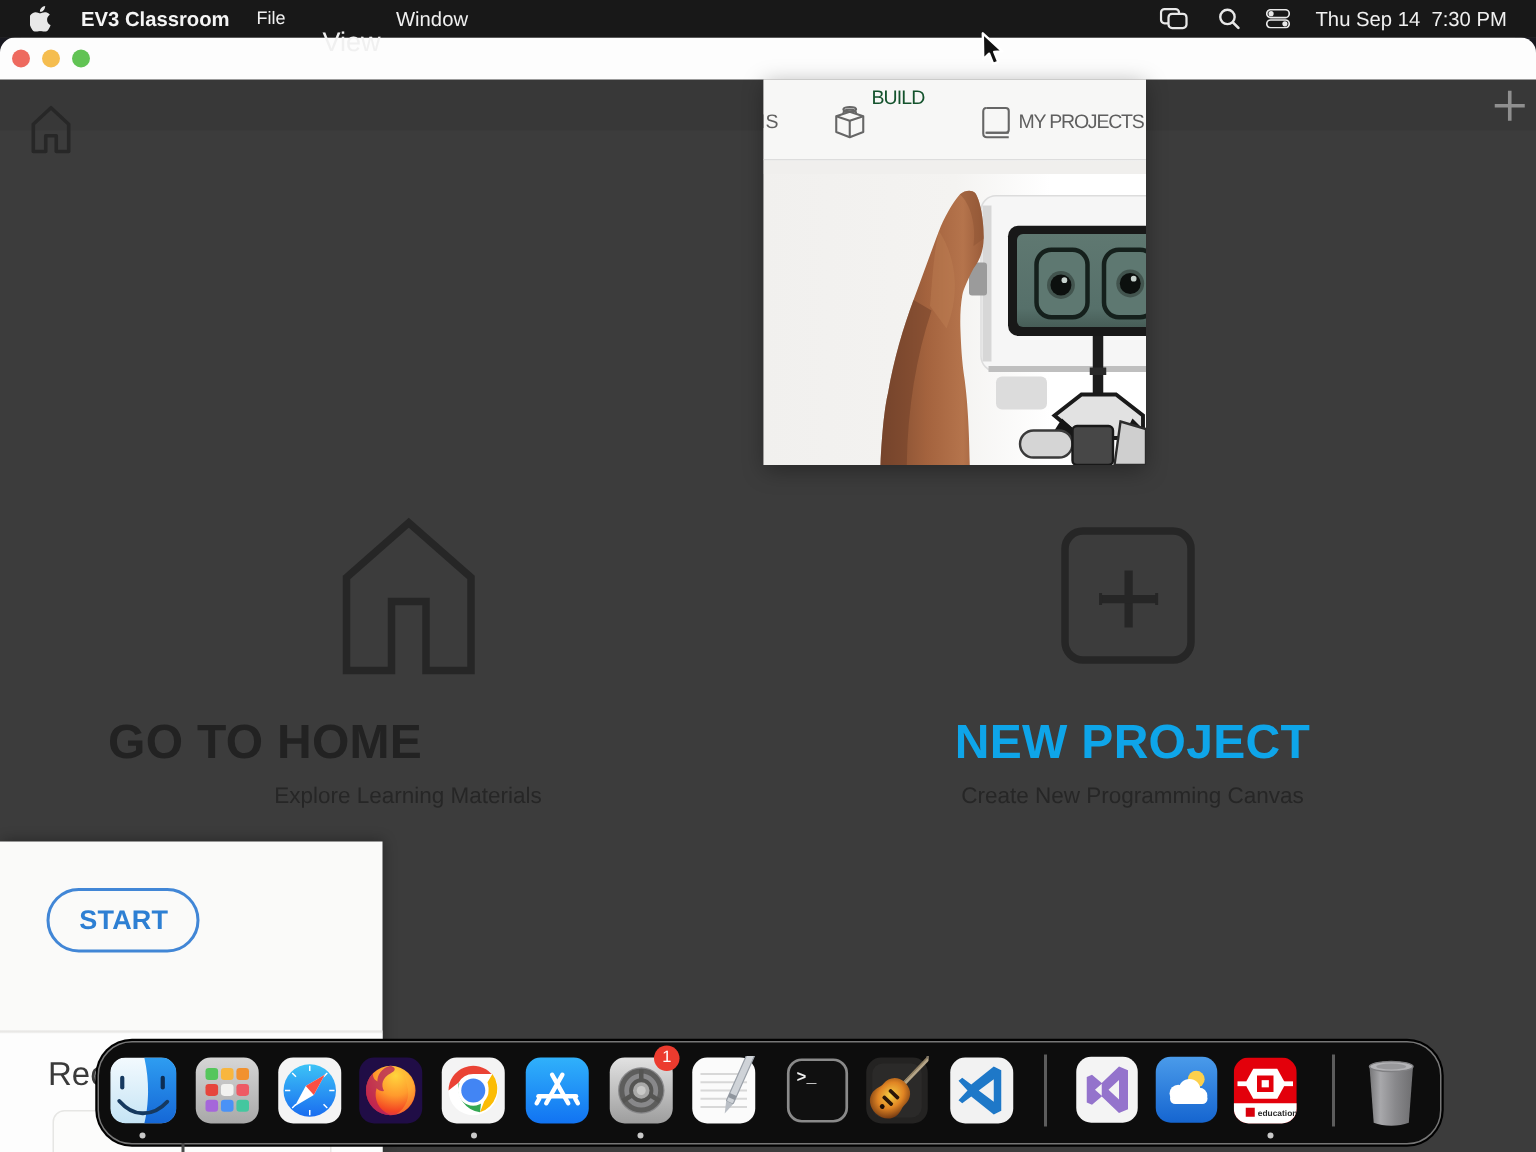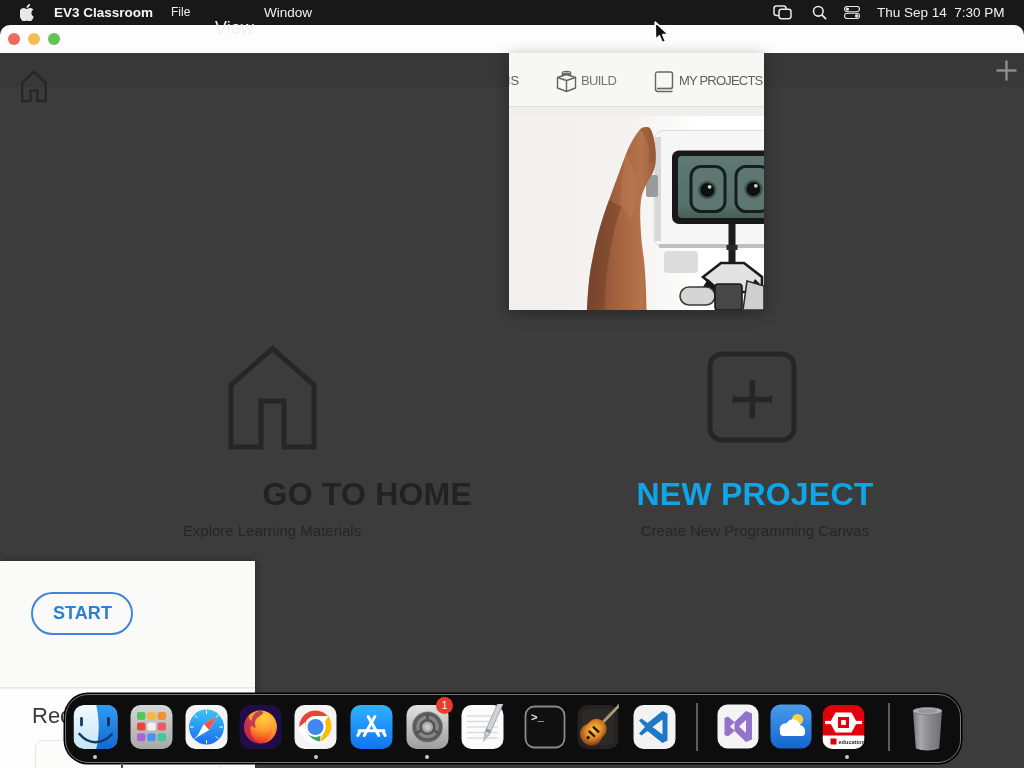--- a/index.html
+++ b/index.html
@@ -65,21 +65,21 @@
 
 <svg class="abs" style="left:996px;top:60px;z-index:2;" width="21" height="21" viewBox="0 0 21 21">
   <line x1="10.5" y1="0.5" x2="10.5" y2="20.5" stroke="#8f8f8f" stroke-width="2.4"></line>
   <line x1="0.5" y1="10.5" x2="20.5" y2="10.5" stroke="#8f8f8f" stroke-width="2.4"></line>
 </svg>
 
 <svg class="abs" style="left:227px;top:345px;z-index:2;" width="91" height="105" viewBox="0 0 91 105">
   <path d="M4 40 L45.5 3.5 L87 40 L87 102 L57 102 L57 56 L34 56 L34 102 L4 102 Z" fill="none" stroke="#262626" stroke-width="5" stroke-linejoin="miter"></path>
 </svg>
 
-<div class="abs" style="left:72px;top:476px;width:400px;text-align:right;color:#222222;font-size:32px;font-weight:bold;letter-spacing:0.2px;z-index:2;">GO TO HOME</div>
+<div class="abs" style="left:72px;top:476px;width:400px;text-align:left;color:#222222;font-size:32px;font-weight:bold;letter-spacing:0.2px;z-index:2;">GO TO HOME</div>
 
 <div class="abs" style="left:72px;top:522px;width:400px;text-align:center;color:#262626;font-size:15px;z-index:2;">Explore Learning Materials</div>
 
 <svg class="abs" style="left:707px;top:351px;z-index:2;" width="90" height="92" viewBox="0 0 90 92">
   <rect x="3" y="3" width="84" height="86" rx="12" fill="none" stroke="#262626" stroke-width="5"></rect>
   <line x1="45.4" y1="29.4" x2="45.4" y2="67.4" stroke="#262626" stroke-width="5.5"></line>
   <line x1="26.4" y1="48.4" x2="64.4" y2="48.4" stroke="#262626" stroke-width="5.5"></line>
   <line x1="26.7" y1="44.4" x2="26.7" y2="52.4" stroke="#262626" stroke-width="2"></line>
   <line x1="64.1" y1="44.4" x2="64.1" y2="52.4" stroke="#262626" stroke-width="2"></line>
 </svg>
@@ -95,21 +95,21 @@
   <div class="abs" style="left:-8px;top:20px;color:#5f5f5f;font-size:13px;white-space:nowrap;">NS</div>
 
   <svg class="abs" style="left:47px;top:17px;" width="21" height="23" viewBox="0 0 21 23">
     <path d="M1.5 7.5 L10.5 4.5 L19.5 7.5 L19.5 18 L10.5 21.5 L1.5 18 Z" fill="none" stroke="#666666" stroke-width="1.4" stroke-linejoin="round"></path>
     <path d="M1.5 7.5 L10.5 10.5 L19.5 7.5" fill="none" stroke="#666666" stroke-width="1.4" stroke-linejoin="round"></path>
     <line x1="10.5" y1="10.5" x2="10.5" y2="21.5" stroke="#666666" stroke-width="1.4"></line>
     <path d="M6.2 5.9 C6.2 4.2 7 3.1 10.5 3.1 C14 3.1 14.8 4.2 14.8 5.9" fill="none" stroke="#666666" stroke-width="1.4"></path>
     <ellipse cx="10.5" cy="2.9" rx="4.3" ry="1.6" fill="none" stroke="#666666" stroke-width="1.3"></ellipse>
   </svg>
 
-  <div class="abs" style="left:72px;top:20px;color:#737373;font-size:13px;letter-spacing:-0.6px;white-space:nowrap;">BUILD</div>
+  <div class="abs" style="left:72px;top:4px;color:#14532d;font-size:13px;letter-spacing:-0.6px;white-space:nowrap;">BUILD</div>
 
   <svg class="abs" style="left:145px;top:18px;" width="20" height="22" viewBox="0 0 20 22">
     <path d="M3.5 1 L16.5 1 Q18.5 1 18.5 3 L18.5 15.5 Q18.5 17.5 16.5 17.5 L3.5 17.5" fill="none" stroke="#666666" stroke-width="1.4"></path>
     <path d="M3.5 1 Q1.5 1 1.5 3.4 L1.5 18 Q1.5 20.5 4 20.5 L18.5 20.5" fill="none" stroke="#666666" stroke-width="1.4"></path>
     <line x1="3" y1="17.5" x2="18.5" y2="17.5" stroke="#666666" stroke-width="1.2"></line>
   </svg>
 
   <div class="abs" style="left:170px;top:20px;color:#5f5f5f;font-size:13px;letter-spacing:-0.8px;white-space:nowrap;">MY PROJECTS</div>
 
   <svg class="abs" style="left:0;top:54px;" width="255" height="203" viewBox="0 0 255 203">

